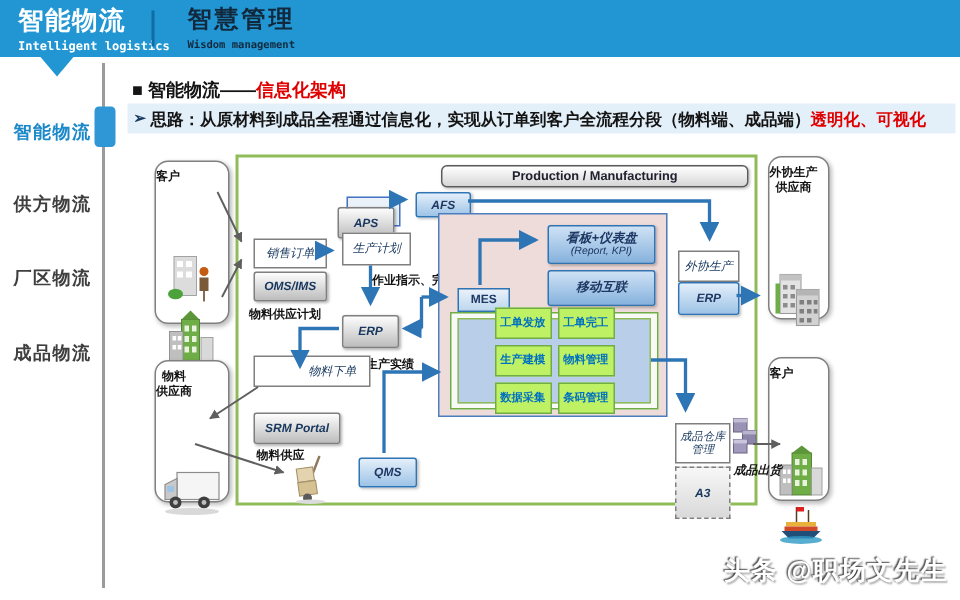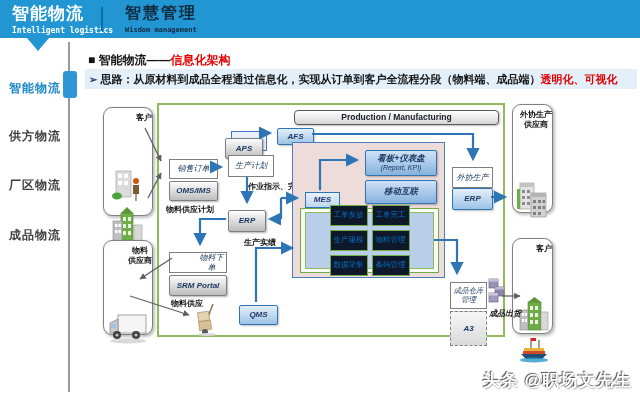--- a/index.html
+++ b/index.html
@@ -42,32 +42,32 @@
           font-size:8.5px; font-weight:bold; color:#20202e; box-shadow:1px 1px 2px rgba(0,0,0,.25); }
   .gbox { background:linear-gradient(180deg,#fdfdfd,#bdbdbd); border:1px solid #7f7f7f; border-radius:2px;
           color:#17375e; font-weight:bold; font-style:italic; font-size:8px; box-shadow:1px 1px 2px rgba(0,0,0,.3); }
   .wbox { background:#fff; border:1px solid #7f7f7f; color:#17375e; font-style:italic; font-size:8px; }
   .bbox { background:linear-gradient(180deg,#e4effa,#9dc3e6); border:1.3px solid #2e75b6; border-radius:2px;
           color:#1f3864; font-weight:bold; font-style:italic; font-size:8px; box-shadow:1px 1px 2px rgba(0,0,0,.25); }
   .kbox { background:linear-gradient(180deg,#cfe2f5,#86b2dd); border:1.4px solid #2e75b6; border-radius:2px;
           color:#1f3864; font-weight:bold; font-style:italic; font-size:8.5px; flex-direction:column; box-shadow:1px 1px 2px rgba(0,0,0,.25); }
   .kbox .sub { font-size:7px; font-weight:normal; }
   .mesbox { background:linear-gradient(180deg,#e9f1fa,#bdd7ee); border:1.3px solid #2e75b6;
-            color:#1f3864; font-weight:bold; font-style:italic; font-size:8px; }
+            color:#1f3864; font-weight:bold; font-size:8px; }
   .pinkpanel { background:#eedcdb; border:1.5px solid #4c7ebf; }
   .greenpanel { background:#f8fbf5; border:1.4px solid #70ad47; }
   .bluepanel { background:#b9cfe9; border:1.2px solid #8fbc58; display:flex; flex-wrap:wrap;
                align-content:center; justify-content:center; gap:4px; padding:3px; }
-  .module { width:38px; height:21px; background:#0f172a; border:1px solid #70ad47; color:#0070c0;
-            font-weight:normal; font-size:7.5px; display:flex; align-items:center; justify-content:center; }
+  .module { width:38px; height:21px; background:#bef264; border:1px solid #70ad47; color:#0070c0;
+            font-weight:bold; font-size:7.5px; display:flex; align-items:center; justify-content:center; }
   .a3box { background:linear-gradient(180deg,#f7f7f7,#d9d9d9); border:1.2px dashed #7f7f7f;
            color:#17375e; font-weight:bold; font-style:italic; font-size:8px; }
   .dlabel { position:absolute; font-size:8px; font-weight:bold; color:#141414; white-space:nowrap; }
   .ext { position:absolute; background:#fff; border:1.3px solid #808080; border-radius:9px;
-         box-shadow:1.5px 1.5px 3px rgba(0,0,0,.25); display:flex; flex-direction:column; align-items:flex-end; padding-top:5px;gap:40px; }
+         box-shadow:1.5px 1.5px 3px rgba(0,0,0,.25); display:flex; flex-direction:column; align-items:flex-start; padding-top:5px;gap:40px; }
   .ext .elabel { font-size:8px; font-weight:bold; color:#141414; text-align:center; line-height:1.2; }
   .ext .eicon { flex:1; display:flex; flex-direction:column; align-items:center; justify-content:space-evenly; width:100%; }
 
   svg.overlay { position:absolute; left:0; top:0; width:640px; height:400px; pointer-events:none; }
 
   
   .wm { position:absolute; right:8px; top:369px; font-size:17px; font-weight:bold; color:#fff; letter-spacing:1px;
         text-shadow:-1px -1px 1px rgba(0,0,0,.7), 1px 1px 1px rgba(120,120,120,.5); }
 </style>
 </head>
@@ -242,21 +242,21 @@
     <div class="bx bluepanel" style="left:146px; top:107px; width:129px; height:57px;">
       <div class="module">工单发放</div>
       <div class="module">工单完工</div>
       <div class="module">生产建模</div>
       <div class="module">物料管理</div>
       <div class="module">数据采集</div>
       <div class="module">条码管理</div>
     </div>
     <div class="dlabel" style="left:85px; top:132px;">生产实绩</div>
 
-    <div class="bx wbox" style="left:10px; top:147px; width:58px; height:21px;padding-left:27px;">物料下单</div>
+    <div class="bx wbox" style="left:10px; top:132px; width:78px; height:21px;padding-left:27px;">物料下单</div>
     <div class="bx gbox" style="left:10px; top:170px; width:58px; height:21px;">SRM Portal</div>
     <div class="dlabel" style="left:12px; top:193px;">物料供应</div>
     <div class="abs" style="left:36px; top:197px;">
       <svg width="24" height="34" viewBox="0 0 24 34">
         <line x1="18" y1="2" x2="8" y2="28" stroke="#8c7a5a" stroke-width="1.6"></line>
         <rect x="3" y="10" width="11" height="9" fill="#e3d3ae" stroke="#a3916a" stroke-width="0.7" transform="rotate(-8 8 14)"></rect>
         <rect x="4" y="19" width="12" height="9" fill="#d6c193" stroke="#a3916a" stroke-width="0.7" transform="rotate(-8 10 23)"></rect>
         <circle cx="10" cy="30" r="3" fill="#5a5a5a"></circle>
         <ellipse cx="12" cy="32.5" rx="10" ry="1.5" fill="#dcdcdc"></ellipse>
       </svg>

